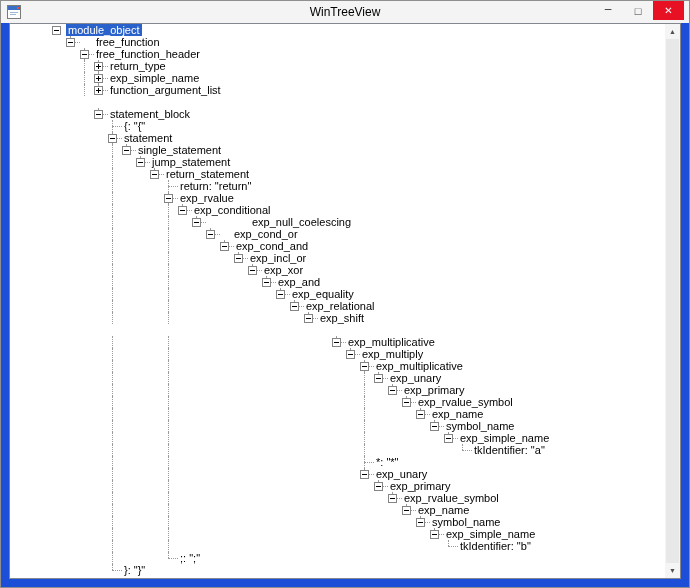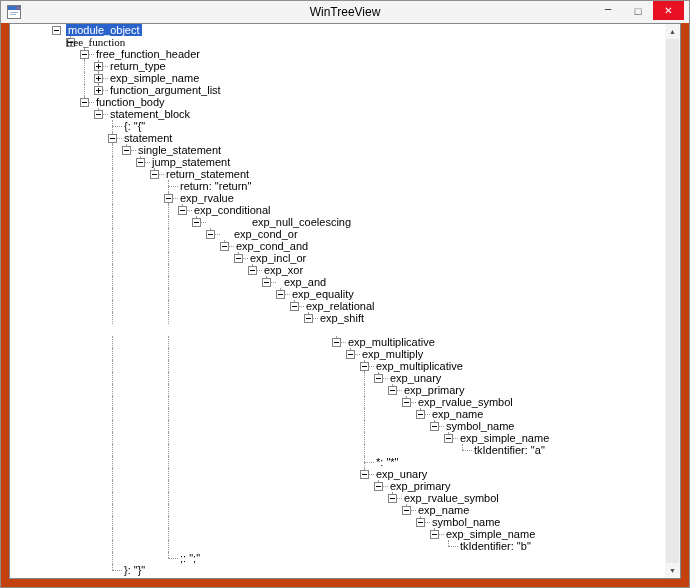--- a/index.html
+++ b/index.html
@@ -1,21 +1,21 @@
 <!DOCTYPE html>
 <html style="--selection-background: #2a62cc; --close-button: #e81123; --tree-line: #9a9a9a; --window-border: #8f8f8f; --titlebar-background: #f4f4f4;"><head>
 <meta charset="utf-8">
 <style>
   * { margin:0; padding:0; box-sizing:border-box; }
   html,body { width:690px; height:588px; overflow:hidden; }
   body { font-family:"Liberation Sans",sans-serif; background:#ffffff; }
 
   .window {
     position:absolute; inset:0;
-    background:#c2410c;
+    background:#1d4ed8;
     border:1px solid var(--window-border,#8f8f8f);
   }
 
   
   .titlebar {
     position:absolute; left:0; top:0; right:0; height:22px;
     background:var(--titlebar-background,#f4f4f4);
   }
   .app-icon { position:absolute; left:6px; top:4px; width:14px; height:14px; }
   .window-title {
@@ -110,21 +110,21 @@
             <div class="glyph-h"></div>
           </div>
           <div class="node-label selected" style="left: 56px;">module_object</div>
         </div>
         <div class="tree-row" style="top: 12px;">
           <div class="vline" style="left: 60px; top: 0px; height: 6px;"></div>
           <div class="hline" style="left: 60px; top: 6px; width: 10px;"></div>
           <div class="expand-box" style="left: 56px; top: 2px;">
             <div class="glyph-h"></div>
           </div>
-          <div class="node-label" style="left: 54px; font-family: Liberation Serif, serif;">free_function</div>
+          <div class="node-label" style="left: 84px;">free_function</div>
         </div>
         <div class="tree-row" style="top: 24px;">
           <div class="vline" style="left: 74px; top: 0px; height: 6px;"></div>
           <div class="vline" style="left: 74px; top: 6px; height: 6px;"></div>
           <div class="hline" style="left: 74px; top: 6px; width: 10px;"></div>
           <div class="expand-box" style="left: 70px; top: 2px;">
             <div class="glyph-h"></div>
           </div>
           <div class="node-label" style="left: 84px;">free_function_header</div>
         </div>
@@ -153,28 +153,20 @@
         <div class="tree-row" style="top: 60px;">
           <div class="vline" style="left: 74px; top: 0px; height: 12px;"></div>
           <div class="vline" style="left: 88px; top: 0px; height: 6px;"></div>
           <div class="hline" style="left: 88px; top: 6px; width: 10px;"></div>
           <div class="expand-box" style="left: 84px; top: 2px;">
             <div class="glyph-h"></div>
             <div class="glyph-v"></div>
           </div>
           <div class="node-label" style="left: 98px;">function_argument_list</div>
         </div>
-        <div class="tree-row" style="top: 72px;">
-          <div class="vline" style="left: 74px; top: 0px; height: 6px;"></div>
-          <div class="hline" style="left: 74px; top: 6px; width: 10px;"></div>
-          <div class="expand-box" style="left: 70px; top: 2px;">
-            <div class="glyph-h"></div>
-          </div>
-          <div class="node-label" style="left: 84px;">function_body</div>
-        </div>
         <div class="tree-row" style="top: 84px;">
           <div class="vline" style="left: 88px; top: 0px; height: 6px;"></div>
           <div class="hline" style="left: 88px; top: 6px; width: 10px;"></div>
           <div class="expand-box" style="left: 84px; top: 2px;">
             <div class="glyph-h"></div>
           </div>
           <div class="node-label" style="left: 98px;">statement_block</div>
         </div>
         <div class="tree-row" style="top: 96px;">
           <div class="vline" style="left: 102px; top: 0px; height: 6px;"></div>
@@ -296,21 +288,21 @@
           <div class="node-label" style="left: 252px;">exp_xor</div>
         </div>
         <div class="tree-row" style="top: 252px;">
           <div class="vline" style="left: 102px; top: 0px; height: 12px;"></div>
           <div class="vline" style="left: 158px; top: 0px; height: 12px;"></div>
           <div class="vline" style="left: 256px; top: 0px; height: 6px;"></div>
           <div class="hline" style="left: 256px; top: 6px; width: 10px;"></div>
           <div class="expand-box" style="left: 252px; top: 2px;">
             <div class="glyph-h"></div>
           </div>
-          <div class="node-label" style="left: 272px;">exp_and</div>
+          <div class="node-label" style="left: 266px;">exp_and</div>
         </div>
         <div class="tree-row" style="top: 264px;">
           <div class="vline" style="left: 102px; top: 0px; height: 12px;"></div>
           <div class="vline" style="left: 158px; top: 0px; height: 12px;"></div>
           <div class="vline" style="left: 270px; top: 0px; height: 6px;"></div>
           <div class="hline" style="left: 270px; top: 6px; width: 10px;"></div>
           <div class="expand-box" style="left: 266px; top: 2px;">
             <div class="glyph-h"></div>
           </div>
           <div class="node-label" style="left: 280px;">exp_equality</div>

